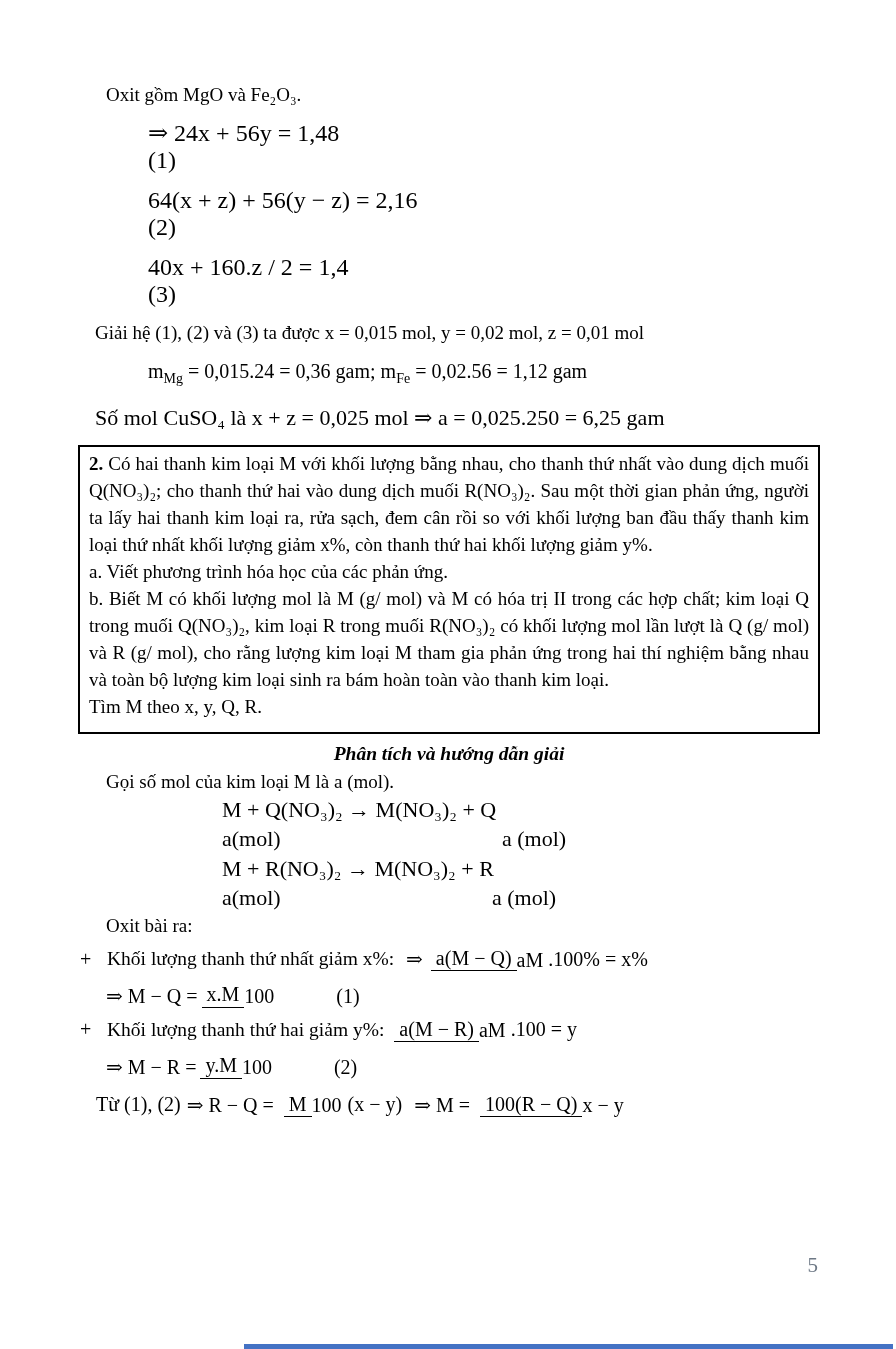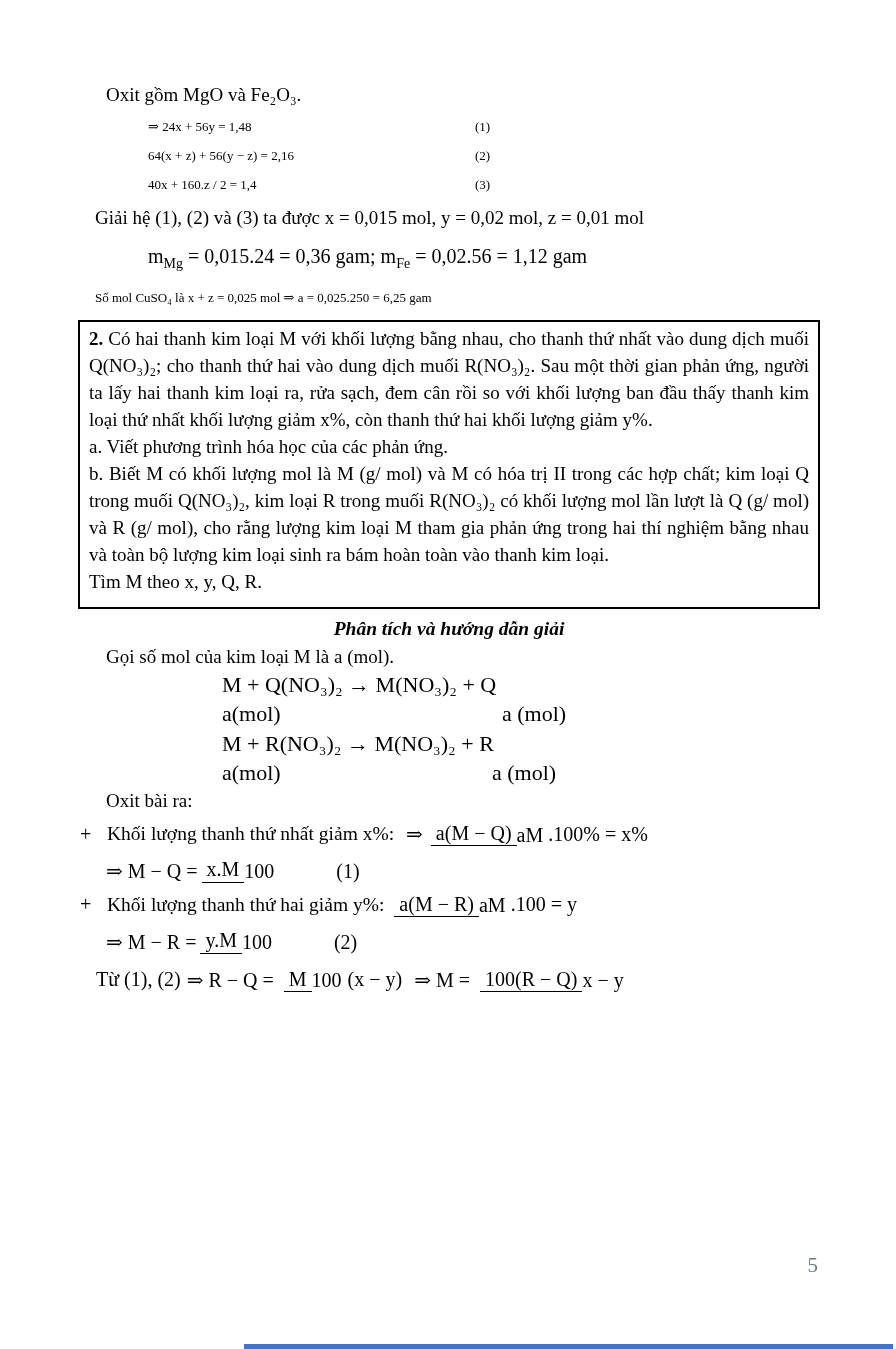--- a/index.html
+++ b/index.html
@@ -12,27 +12,27 @@
     font-family: "Liberation Serif", "DejaVu Serif", serif;
     font-size: 19px;
     box-sizing: border-box;
     overflow: hidden;
   }
   .content { padding: 84px 76px 0 78px; }
   p { margin: 0; }
 
   .intro { margin-left: 28px; margin-bottom: 2px; }
 
-  .eqrow { display: flex; margin: 13px 0 13px 70px; font-size: 13px; }
+  .eqrow { display: flex; margin: 13px 0 13px 70px; font-size: 24px; flex-direction: column; }
   .eqrow .body { width: 327px; }
 
   .solve { margin: 14px 0 0 17px; }
   .mass  { margin: 16px 0 0 70px; font-size: 20px; }
   .mass sub { font-size: 14px; }
-  .cuso4 { margin: 18px 0 0 17px; font-size: 13px; }
+  .cuso4 { margin: 18px 0 0 17px; font-size: 22px; }
 
   .problem-box {
     margin-top: 14px;
     border: 2px solid #000;
     padding: 3px 9px 12px 9px;
     line-height: 27px;
   }
   .problem-box .just { text-align: justify; }
   .problem-box b { margin-right: 5px; }
 

